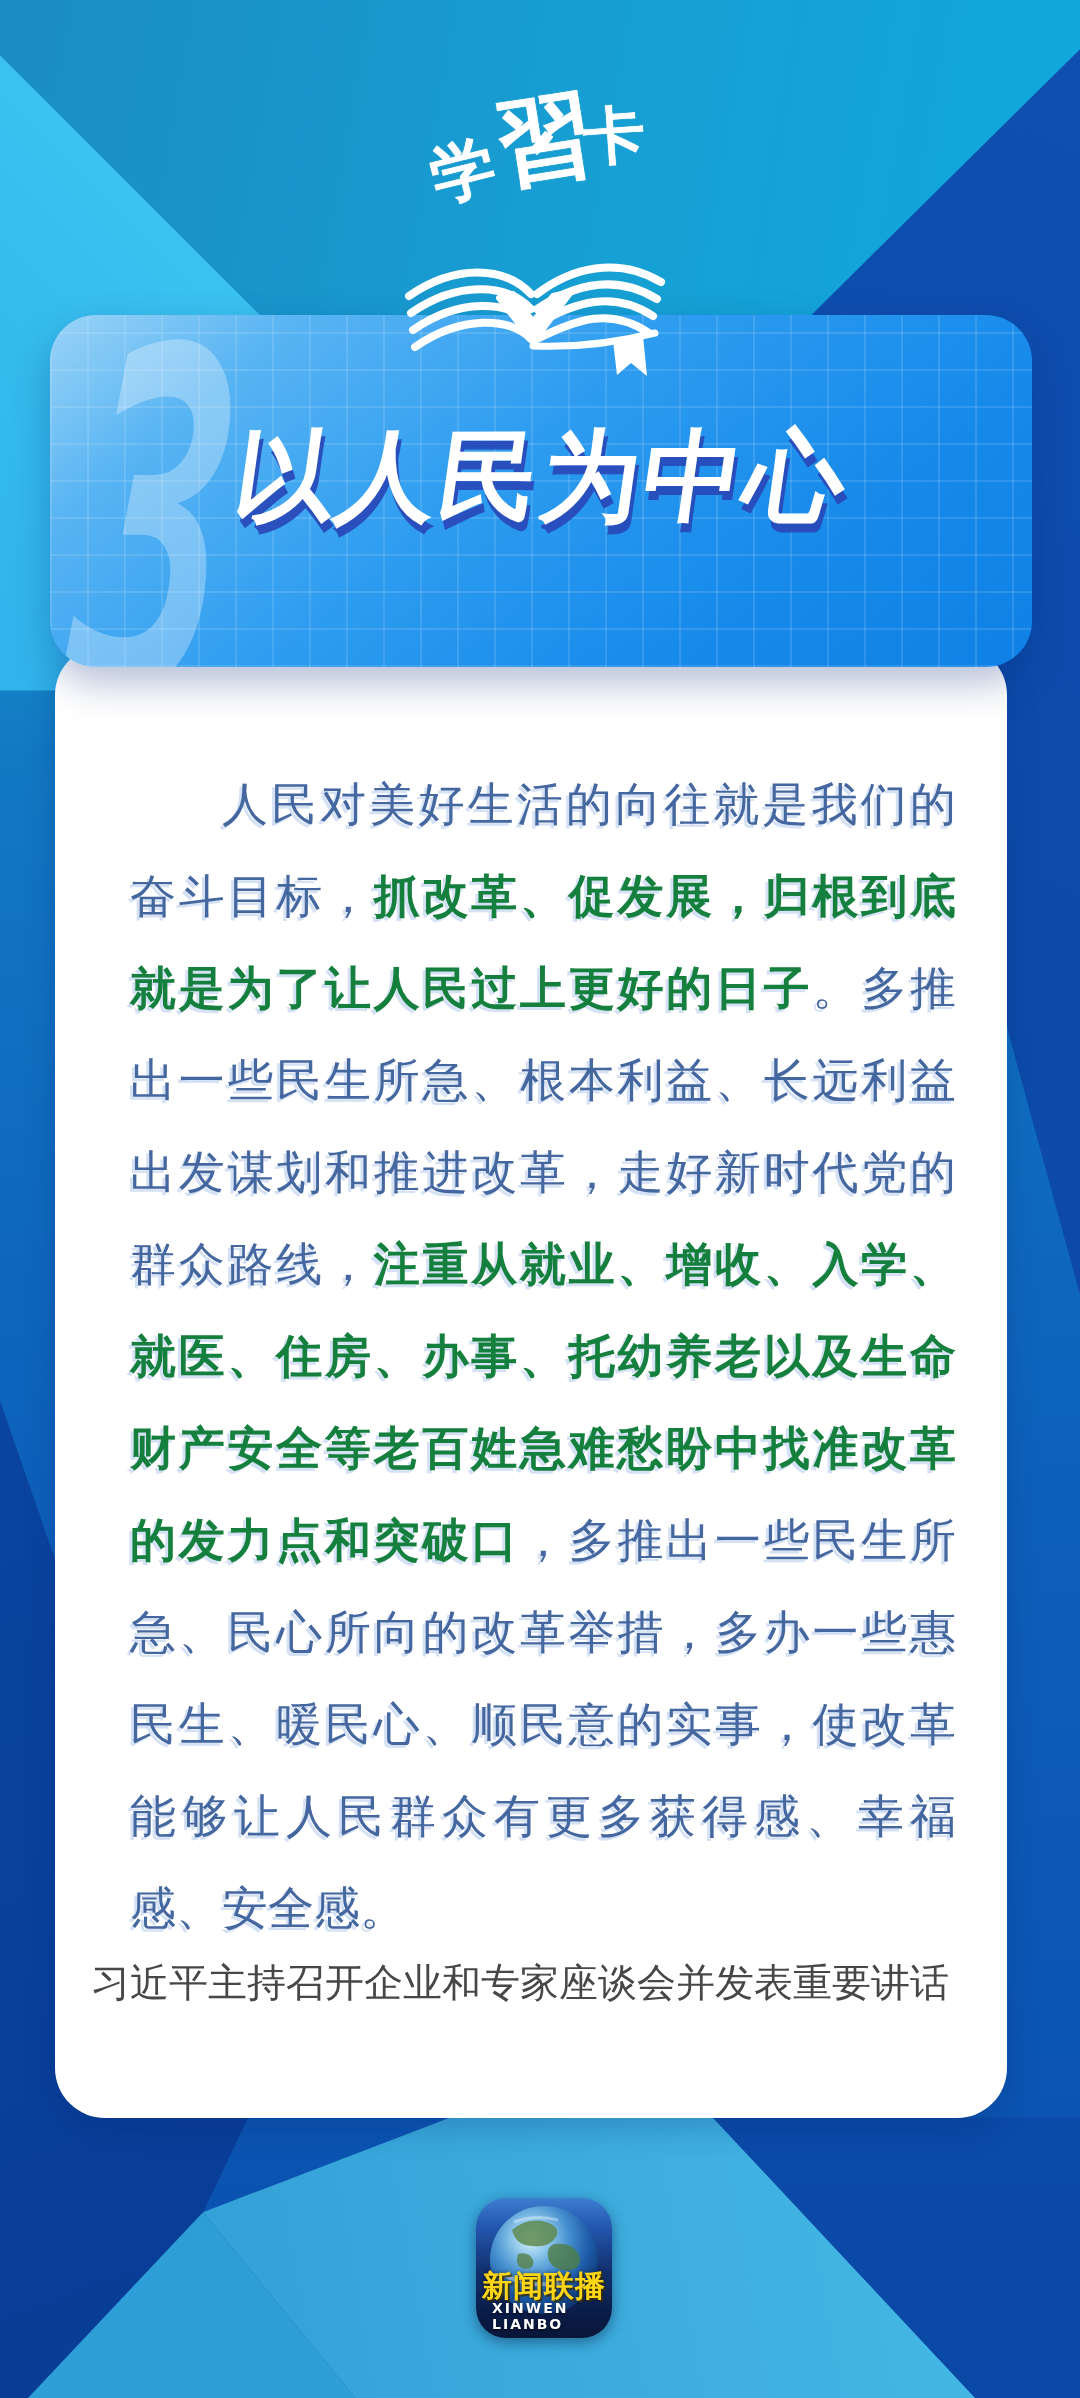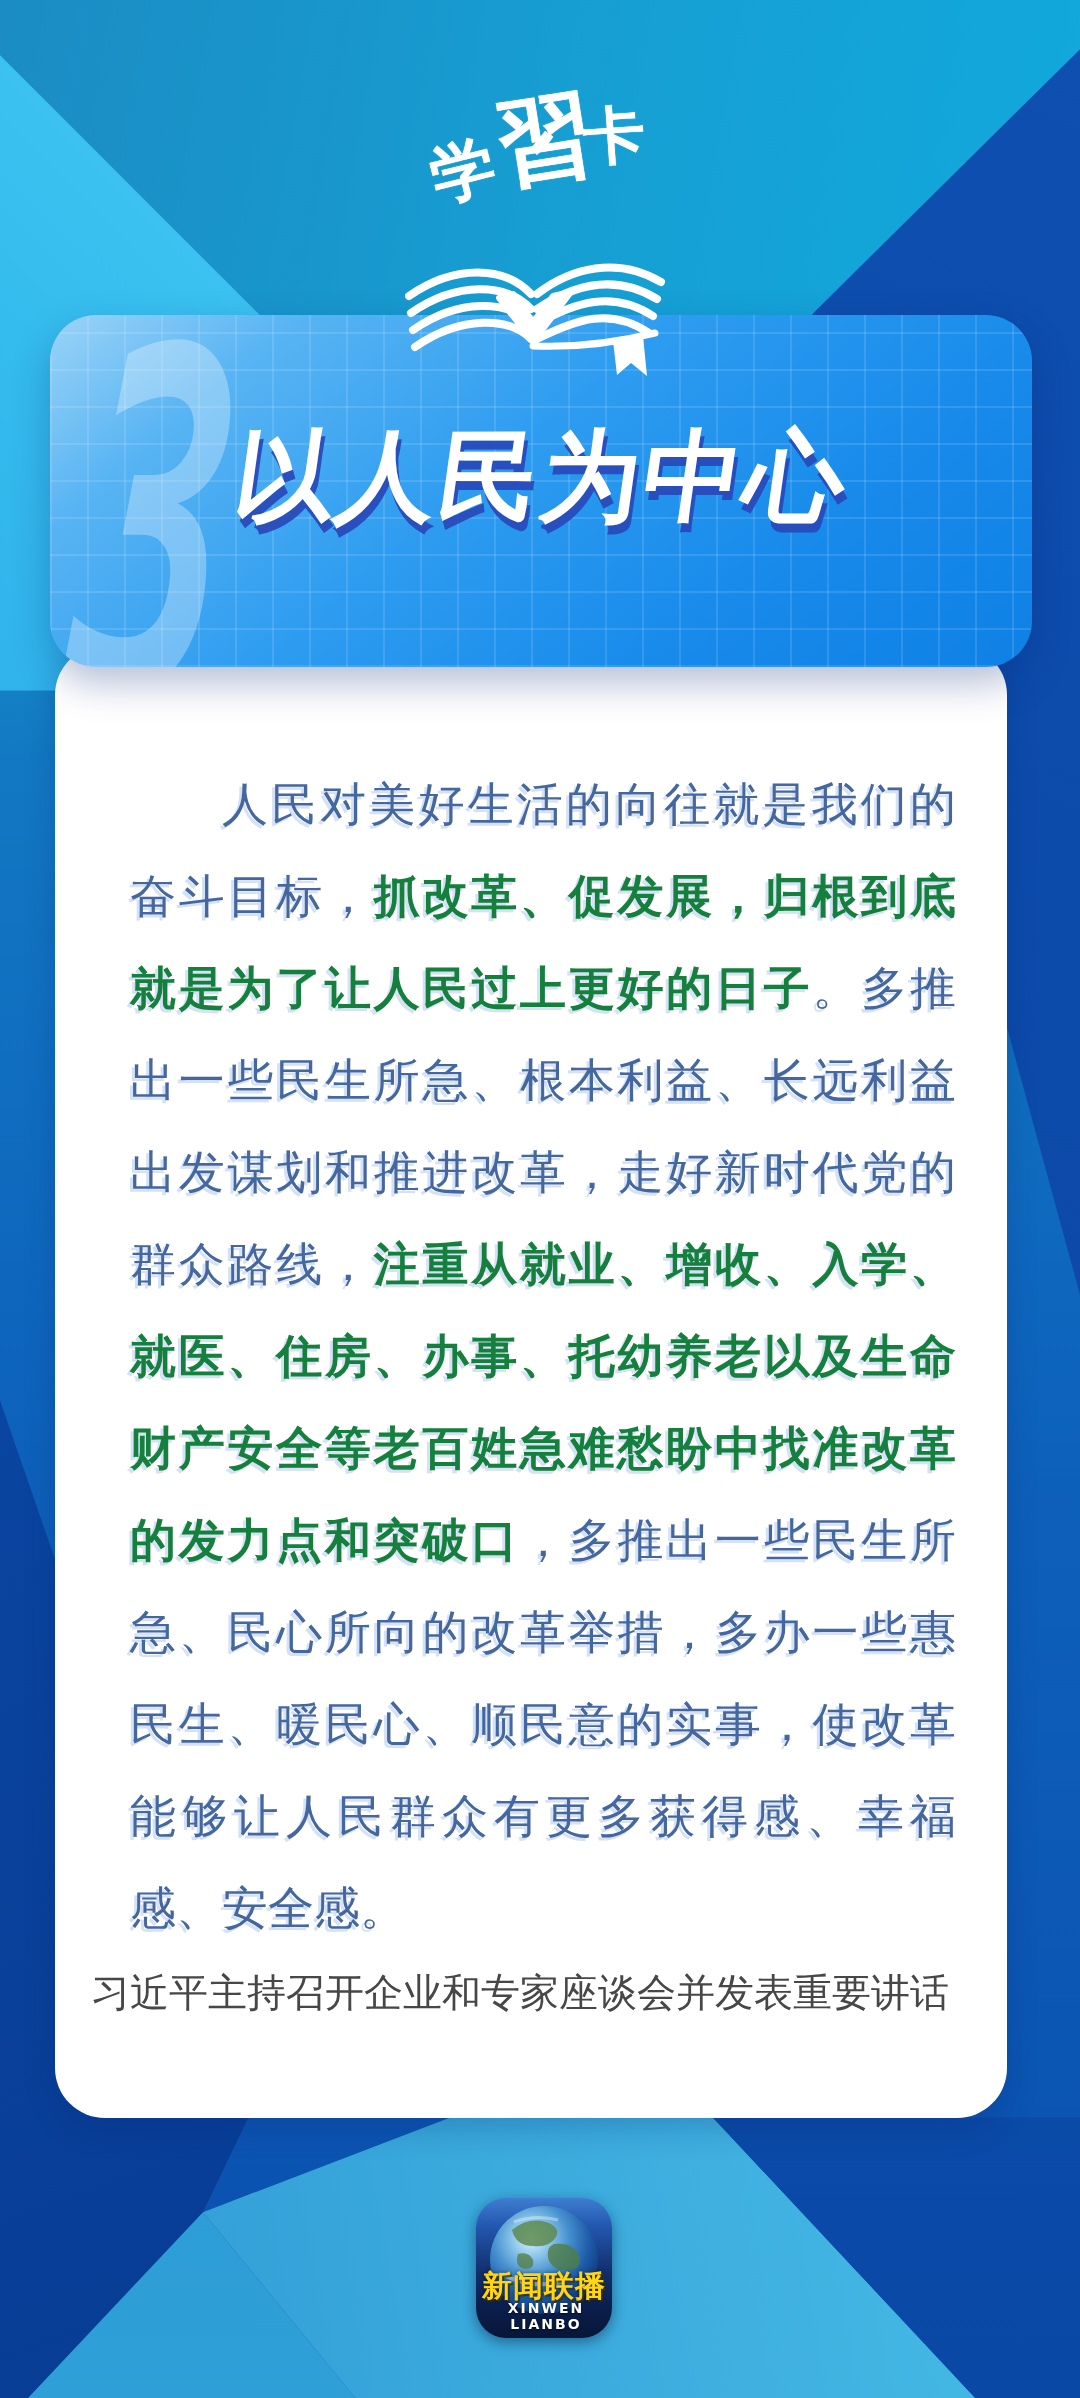--- a/index.html
+++ b/index.html
@@ -88,38 +88,38 @@
     color:#45679f;
     text-shadow:-3px 3px 0 rgba(199,215,240,0.75);
   }
   .quote .q-bold{font-weight:700;color:#15803d;}
   .quote .q-reg{font-weight:400;}
   .attr-date{
     margin-top:26px;padding:0 62px 0 0;text-align:right;
     font-size:42px;line-height:56px;color:#4a4a4a;
   }
   .attr-source{
-    margin-top:12px;padding:0 58px 0 0;text-align:right;
+    margin-top:2px;padding:0 58px 0 0;text-align:right;
     font-size:39px;line-height:54px;color:#474747;
   }
 
   
   .app-icon{
     position:absolute;left:476px;top:2198px;width:136px;height:140px;border-radius:30px;
     background:linear-gradient(180deg,#3e7ed0 0%,#2357b0 20%,#12306e 52%,#0a1c48 82%,#081638 100%);
     overflow:hidden;z-index:3;box-shadow:0 4px 14px rgba(4,16,50,0.45);
   }
   .globe{position:absolute;left:8px;top:4px;}
   .app-name{
     position:absolute;left:0;right:0;top:68px;text-align:center;
     font-size:30px;font-weight:900;color:#ffd616;letter-spacing:1px;
     text-shadow:2px 2px 0 rgba(60,50,0,0.75),0 0 4px rgba(0,0,0,0.5);
   }
   .app-latin{
-    position:absolute;left:4px;right:0;top:102px;text-align:center;
+    position:absolute;left:16px;right:0;top:102px;text-align:left;
     font-size:14px;font-weight:700;color:#ffffff;letter-spacing:2px;
     text-shadow:0 1px 2px rgba(0,0,0,0.7);
   }
 </style>
 </head>
 <body>
 
 <div id="canvas">
 
   <div class="bg bg-teal-band"></div>

